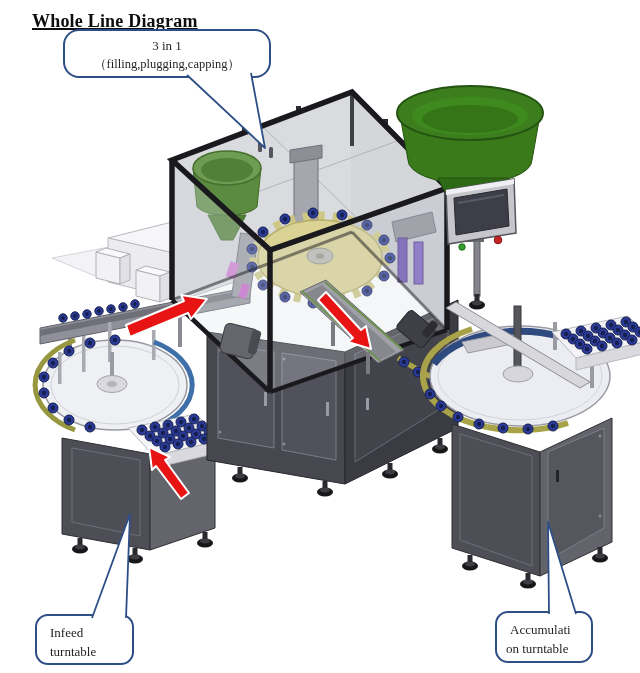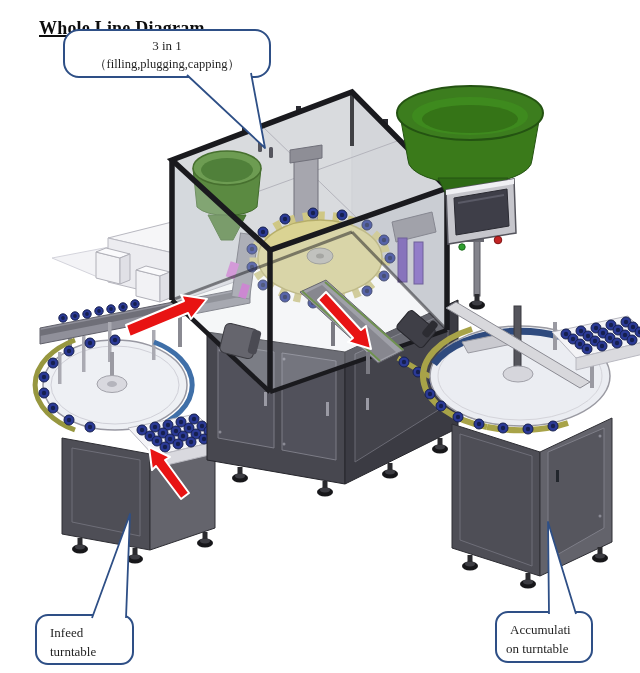--- a/index.html
+++ b/index.html
@@ -1,18 +1,18 @@
 <!DOCTYPE html>
 <html><head>
 <meta charset="utf-8">
 <style>
   html,body{margin:0;padding:0;background:#ffffff;}
   .canvas{position:relative;width:640px;height:673px;background:#ffffff;overflow:hidden;
           font-family:"Liberation Serif",serif;}
-  .title{position:absolute;left:27px;top:6px;margin:12px;font-size:18px;font-weight:bold;
+  .title{position:absolute;left:27px;top:6px;margin:5px;font-size:18px;font-weight:bold;
          color:#0d0d0d;text-decoration:underline;text-decoration-thickness:1.5px;
          letter-spacing:.2px;font-family:"Liberation Serif",serif;}
   svg{position:absolute;left:0;top:0;}
   .co-text{font-family:"Liberation Serif",serif;fill:#1f1f1f;font-size:13px;}
   .co-text.small{font-size:12.5px;}
 </style>
 </head>
 <body>
 
 <div class="canvas">

